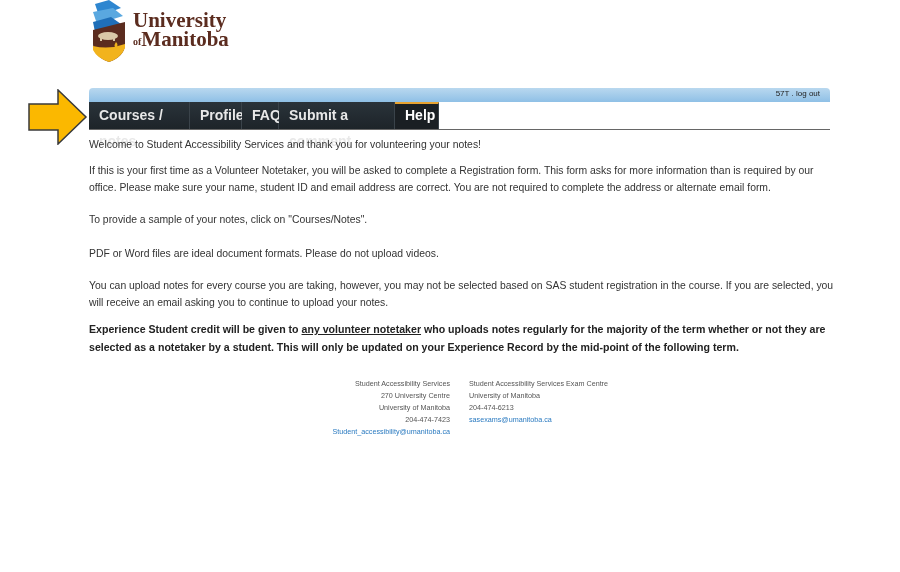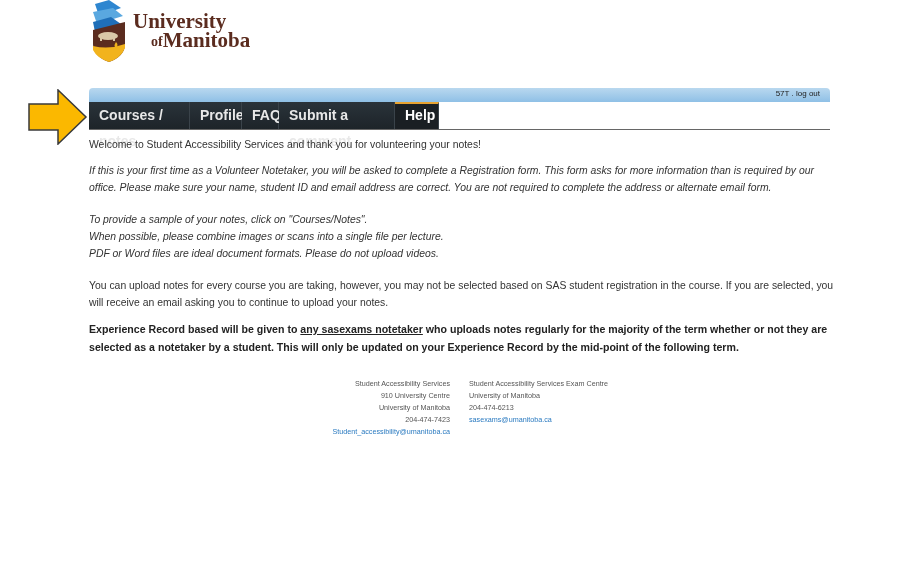--- a/index.html
+++ b/index.html
@@ -4,37 +4,37 @@
   <style>
     * { box-sizing: border-box; margin: 0; padding: 0; }
     html, body { width: 900px; height: 572px; background: #ffffff; overflow: hidden; }
     body { font-family: "Liberation Sans", sans-serif; color: #333333; position: relative; }
 
     .logo { position: absolute; left: 91px; top: 0; display: flex; align-items: center; }
     .logo svg { display: block; }
     .logo-text { margin-left: 6px; color: #5b2c1f; font-family: "Liberation Serif", serif; font-weight: bold; line-height: 19px; }
     .logo-text .l1 { font-size: 21px; display: block; }
     .logo-text .l2 { font-size: 21px; display: block; }
-    .logo-text .l2 .of { font-size: 14px; vertical-align: 1px; margin-left: 18px; }
+    .logo-text .l2 .of { font-size: 10px; vertical-align: 1px; }
 
     .topbar { position: absolute; left: 89px; top: 88px; width: 741px; height: 14px;
       background: linear-gradient(#b9d8ef, #8fc0e6); border-radius: 4px 4px 0 0; text-align: center; }
     .topbar .user { position: absolute; right: 10px; top: 1px; font-size: 8px; color: #222; }
 
     .nav { position: absolute; left: 89px; top: 102px; height: 27px; display: flex; background: #222a30; }
     .nav-item { height: 27px; line-height: 26px; padding: 0 10px; color: #e8e8e8; font-size: 14px; font-weight: bold;
       border-right: 1px solid #3a434a; background: linear-gradient(#2a333a, #1d2429); cursor: pointer; }
     .nav-item.active { background: #1a1f23; border-top: 2px solid #e7a331; line-height: 23px; color: #ffffff; }
     .nav-rule { position: absolute; left: 89px; top: 129px; width: 741px; height: 1px; background: #666; }
 
     .arrow { position: absolute; left: 28px; top: 89px; }
 
     .content { position: absolute; left: 89px; top: 136px; width: 745px; font-size: 10.4px; line-height: 17px; color: #333; }
     .content p { margin-bottom: 9px; }
-    .content p.tight { margin-bottom: 15px; font-style: italic; }
+    .content p.tight { margin-bottom: 15px; }
     .content .bold { font-weight: bold; color: #222; font-size: 10.6px; line-height: 18px; }
     .content .bold u { text-decoration: underline; }
 
     .footer { position: absolute; top: 378px; left: 290px; font-size: 7.2px; line-height: 12px; color: #555; display: flex; }
     .footer .col1 { width: 160px; text-align: right; }
     .footer .col2 { width: 200px; margin-left: 19px; text-align: left; }
     .footer a { color: #2a7ac0; text-decoration: none; margin-top: 8px; }
   </style>
 </head>
 <body>
@@ -72,33 +72,33 @@
 
 <svg class="arrow" width="60" height="56" viewBox="0 0 60 56">
   <polygon points="1,15 30,15 30,1 58,28 30,55 30,41 1,41" fill="#fbb800" stroke="#3a3a3a" stroke-width="1.5"></polygon>
 </svg>
 
 <div class="content">
   <p>Welcome to Student Accessibility Services and thank you for volunteering your notes!</p>
   <p class="tight">If this is your first time as a Volunteer Notetaker, you will be asked to complete a Registration form. This form asks for more information than is required by our office. Please make sure your name, student ID and email address are correct. You are not required to complete the address or alternate email form.</p>
   <p class="tight">
     <span>To provide a sample of your notes, click on "Courses/Notes".</span><br>
-    <span>When possible, please combine images or scans into a single file per lecture.</span><br>
+    <br>
     <span>PDF or Word files are ideal document formats. Please do not upload videos.</span><br>
   </p>
   <p>You can upload notes for every course you are taking, however, you may not be selected based on SAS student registration in the course.  If you are selected, you will receive an email asking you to continue to upload your notes.</p>
   <p class="bold">
-    <span>Experience Record based will be given to </span><u>any sasexams notetaker</u><span> who uploads notes regularly for the majority of the term whether or not they are selected as a notetaker by a student. This will only be updated on your Experience Record by the mid-point of the following term.</span>
+    <span>Experience Student credit will be given to </span><u>any volunteer notetaker</u><span> who uploads notes regularly for the majority of the term whether or not they are selected as a notetaker by a student. This will only be updated on your Experience Record by the mid-point of the following term.</span>
   </p>
 </div>
 
 <div class="footer">
   <div class="col1">
     <div>Student Accessibility Services</div>
-    <div>910 University Centre</div>
+    <div>270 University Centre</div>
     <div>University of Manitoba</div>
     <div>204-474-7423</div>
     <div><a>Student_accessibility@umanitoba.ca</a></div>
   </div>
   <div class="col2">
     <div>Student Accessibility Services Exam Centre</div>
     <div>University of Manitoba</div>
     <div>204-474-6213</div>
     <div><a>sasexams@umanitoba.ca</a></div>
   </div>

